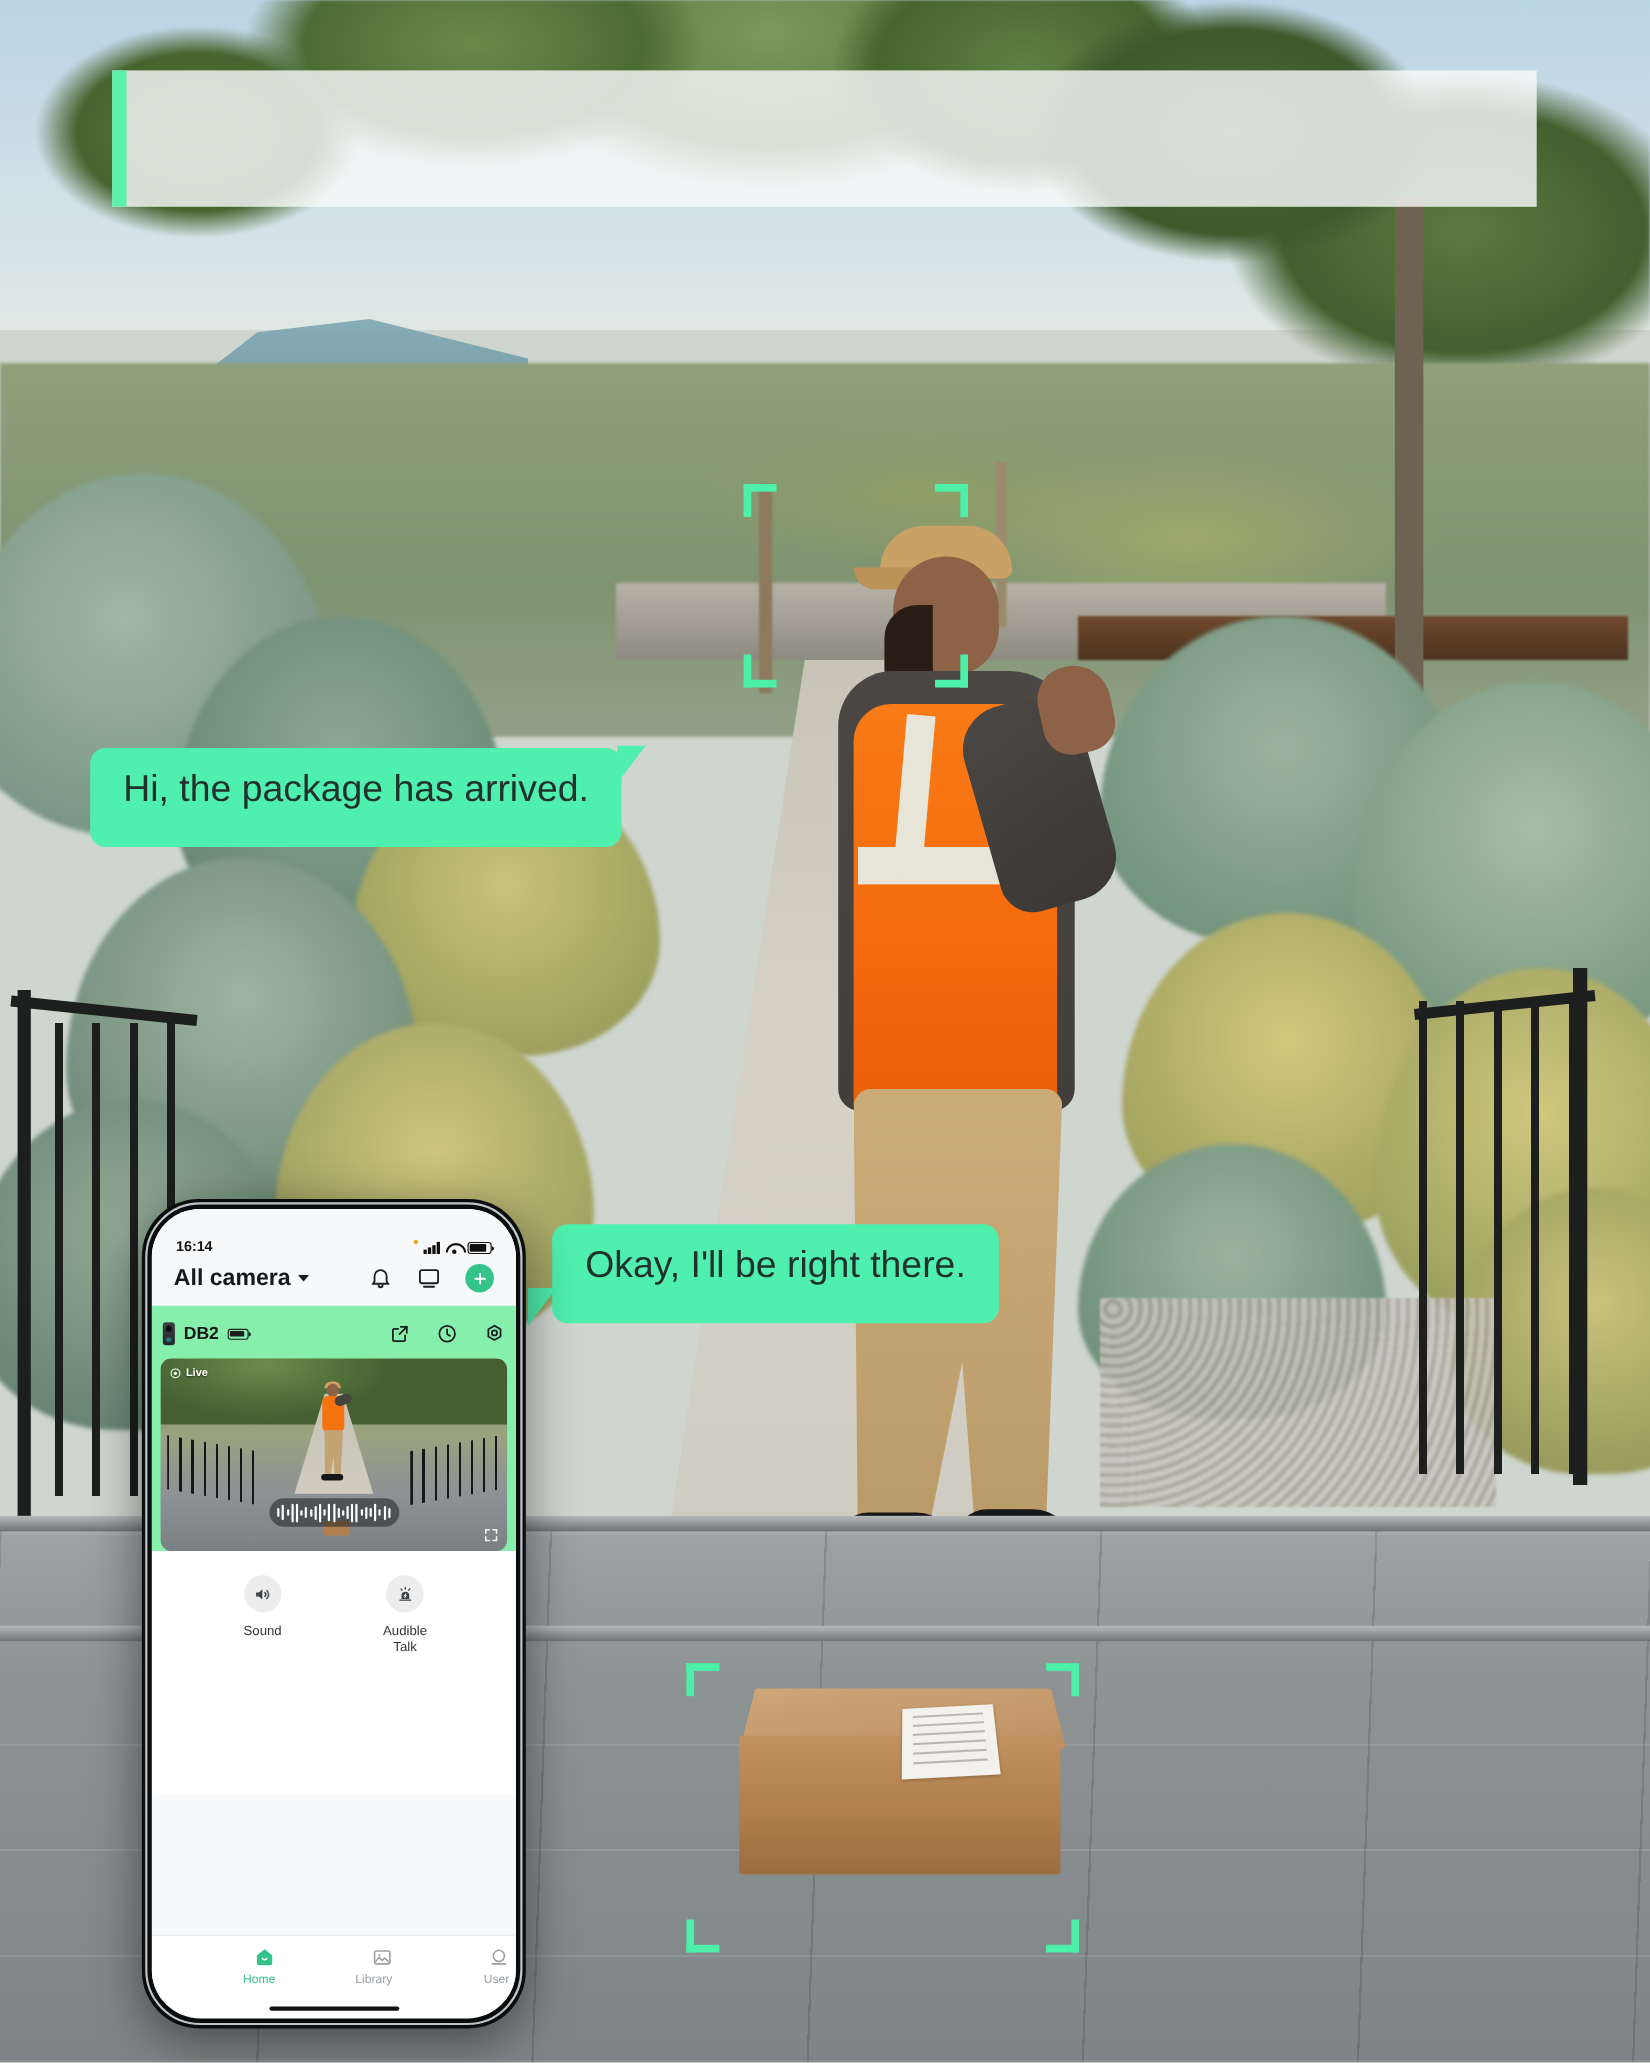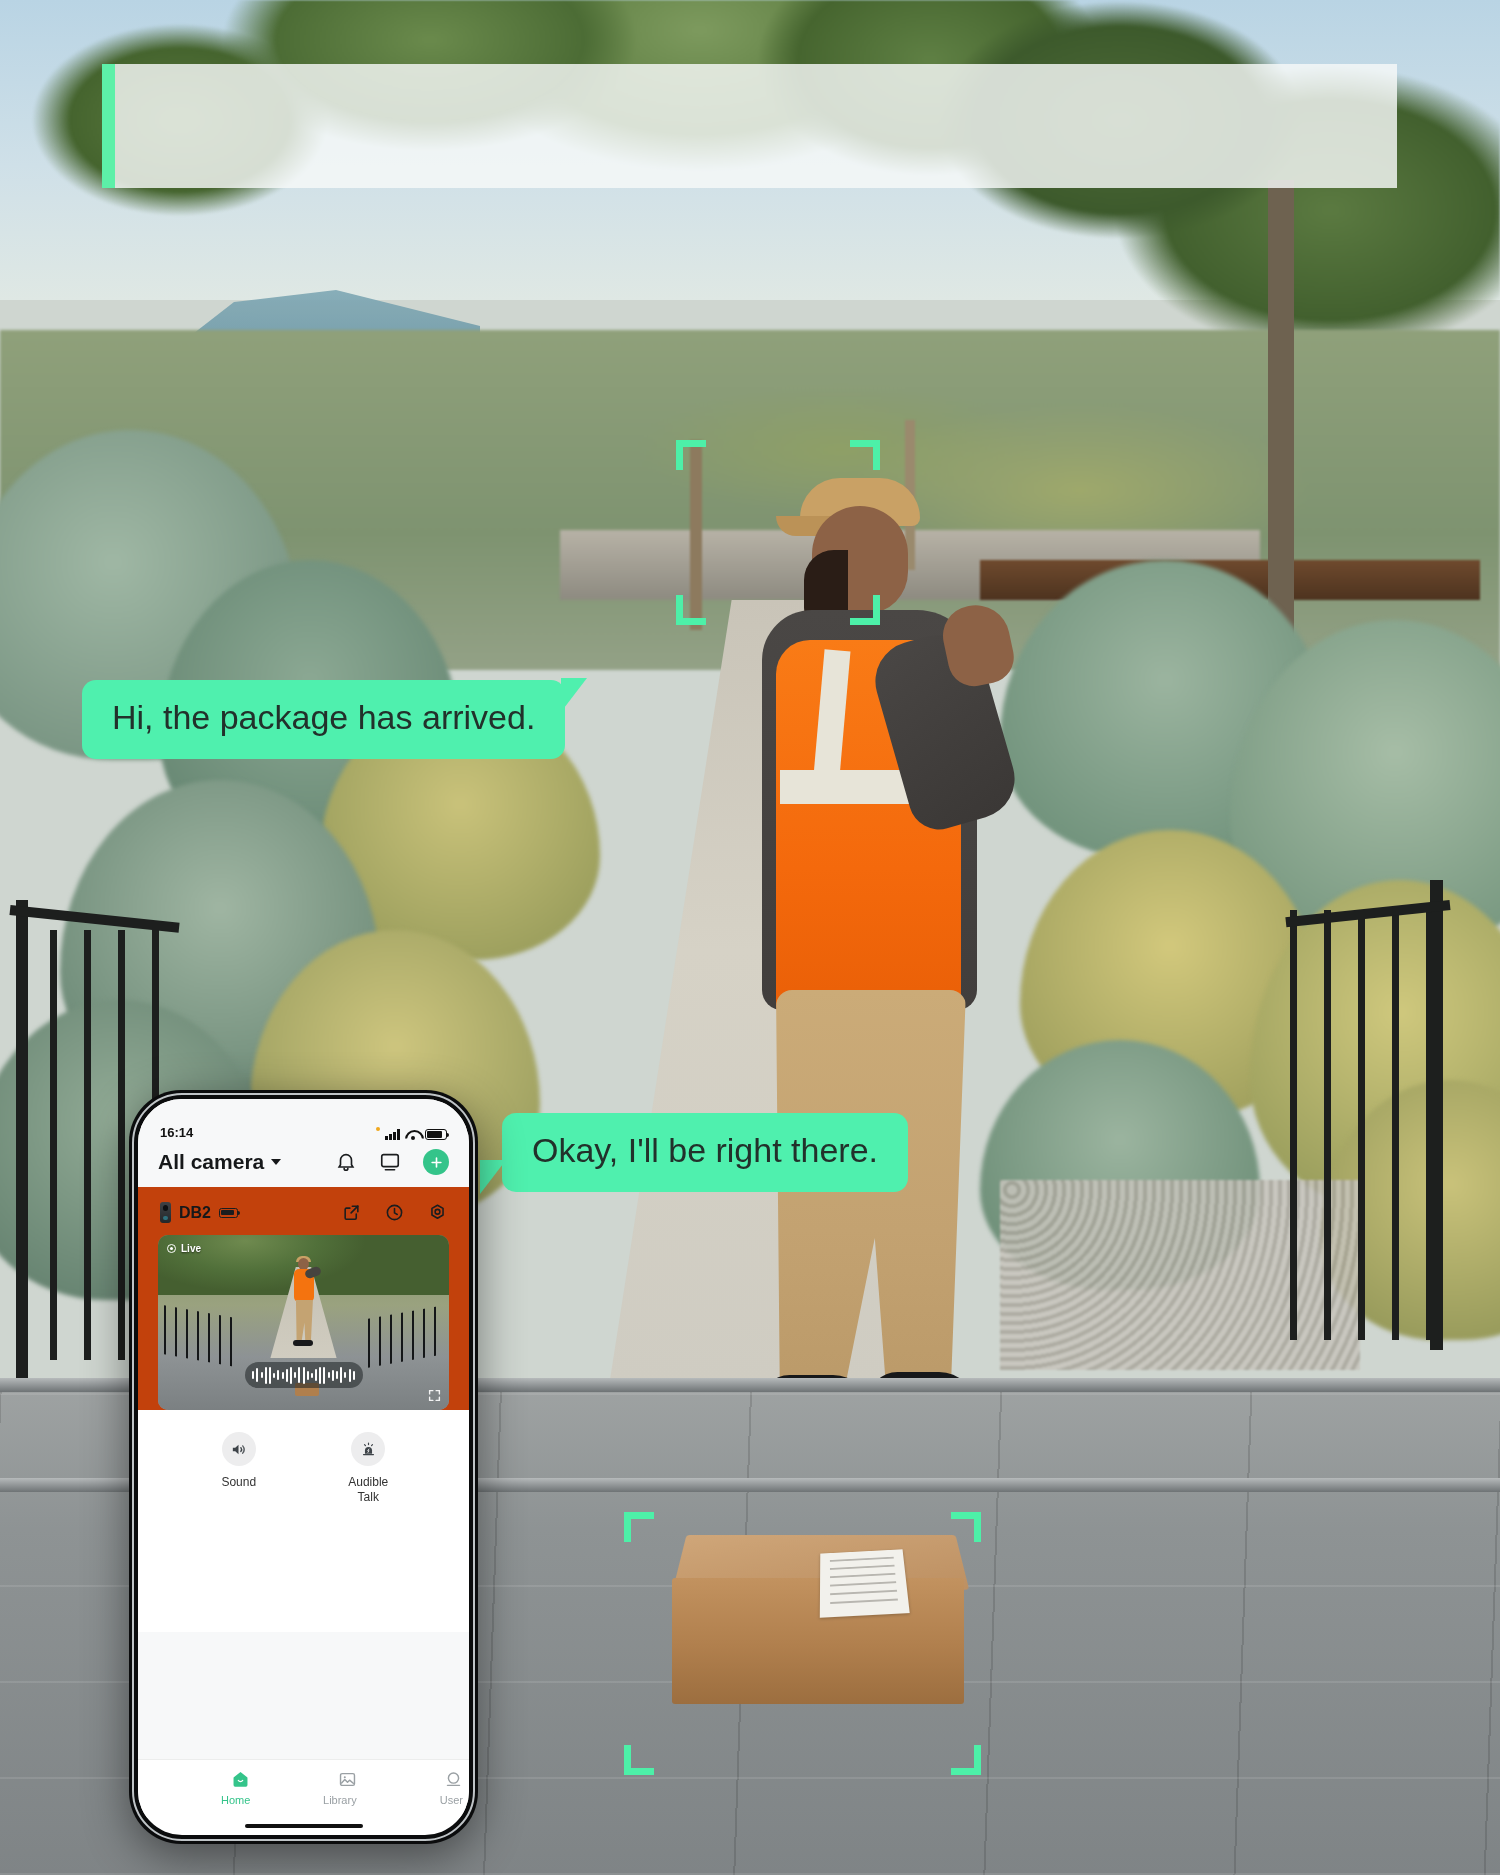--- a/index.html
+++ b/index.html
@@ -157,21 +157,21 @@
     background:#5df0a8; }
   .headline {
     font-size: 59px; font-weight: 700; color: #2b2b2b; letter-spacing: -.5px;
     padding-left: 80px; white-space: nowrap;
   }
 
   
   .bubble {
     position:absolute; background:#4ff0ae; color:#22312b;
     font-size: 34px; border-radius: 14px;
-    padding: 18px 30px 22px;
+    padding: 18px 30px 33px;
     white-space: nowrap;
     text-align: center;
   }
   .bubble.b1 { left: 82px; top: 680px; border-radius: 14px 14px 14px 14px; }
   .bubble.b1::after {
     content:""; position:absolute; right: -22px; top: -2px;
     border-width: 0 0 34px 26px; border-style: solid;
     border-color: transparent transparent transparent #4ff0ae;
   }
   .bubble.b2 { left: 502px; top: 1113px; }
@@ -239,21 +239,21 @@
   }
   .app-title { font-size: 21px; font-weight: 600; color:#16181a; display:flex; align-items:center; gap:7px; }
   .caret-dn { width:0;height:0;border-left:5px solid transparent;border-right:5px solid transparent;
     border-top:6px solid #16181a; display:inline-block; }
   .hdr-icons { display:flex; align-items:center; gap: 22px; }
   .ic { width: 22px; height: 22px; color:#1b1d1f; }
   .plus-btn { width: 26px; height: 26px; border-radius:50%; background:#34c48a;
     display:flex; align-items:center; justify-content:center; color:#fff; font-size:20px;
     line-height:0; font-weight:400; }
 
-  .cam-card { background:#c2410c; padding: 6px 20px 0; }
+  .cam-card { background:#86efac; padding: 6px 8px 0; }
   .cam-row { display:flex; align-items:center; justify-content: space-between; padding: 9px 2px 8px; }
   .cam-left { display:flex; align-items:center; gap: 8px; }
   .db-icon { width: 11px; height: 21px; border-radius: 3px;
     background: linear-gradient(180deg,#3d4145,#24282b); position:relative; }
   .db-icon::before { content:""; position:absolute; left:2.6px; top:3px; width:5.5px;height:5.5px;
     border-radius:50%; background:#0d1012; }
   .db-icon::after { content:""; position:absolute; left:3.2px; bottom:3px; width:4.5px;height:4.5px;
     border-radius:50%; background:#2e6f7c; }
   .cam-name { font-size: 16px; font-weight: 600; color:#16181a; }
   .mini-batt { width: 19px; height: 10px; border:1.6px solid #1b1d1f; border-radius:2.5px;

